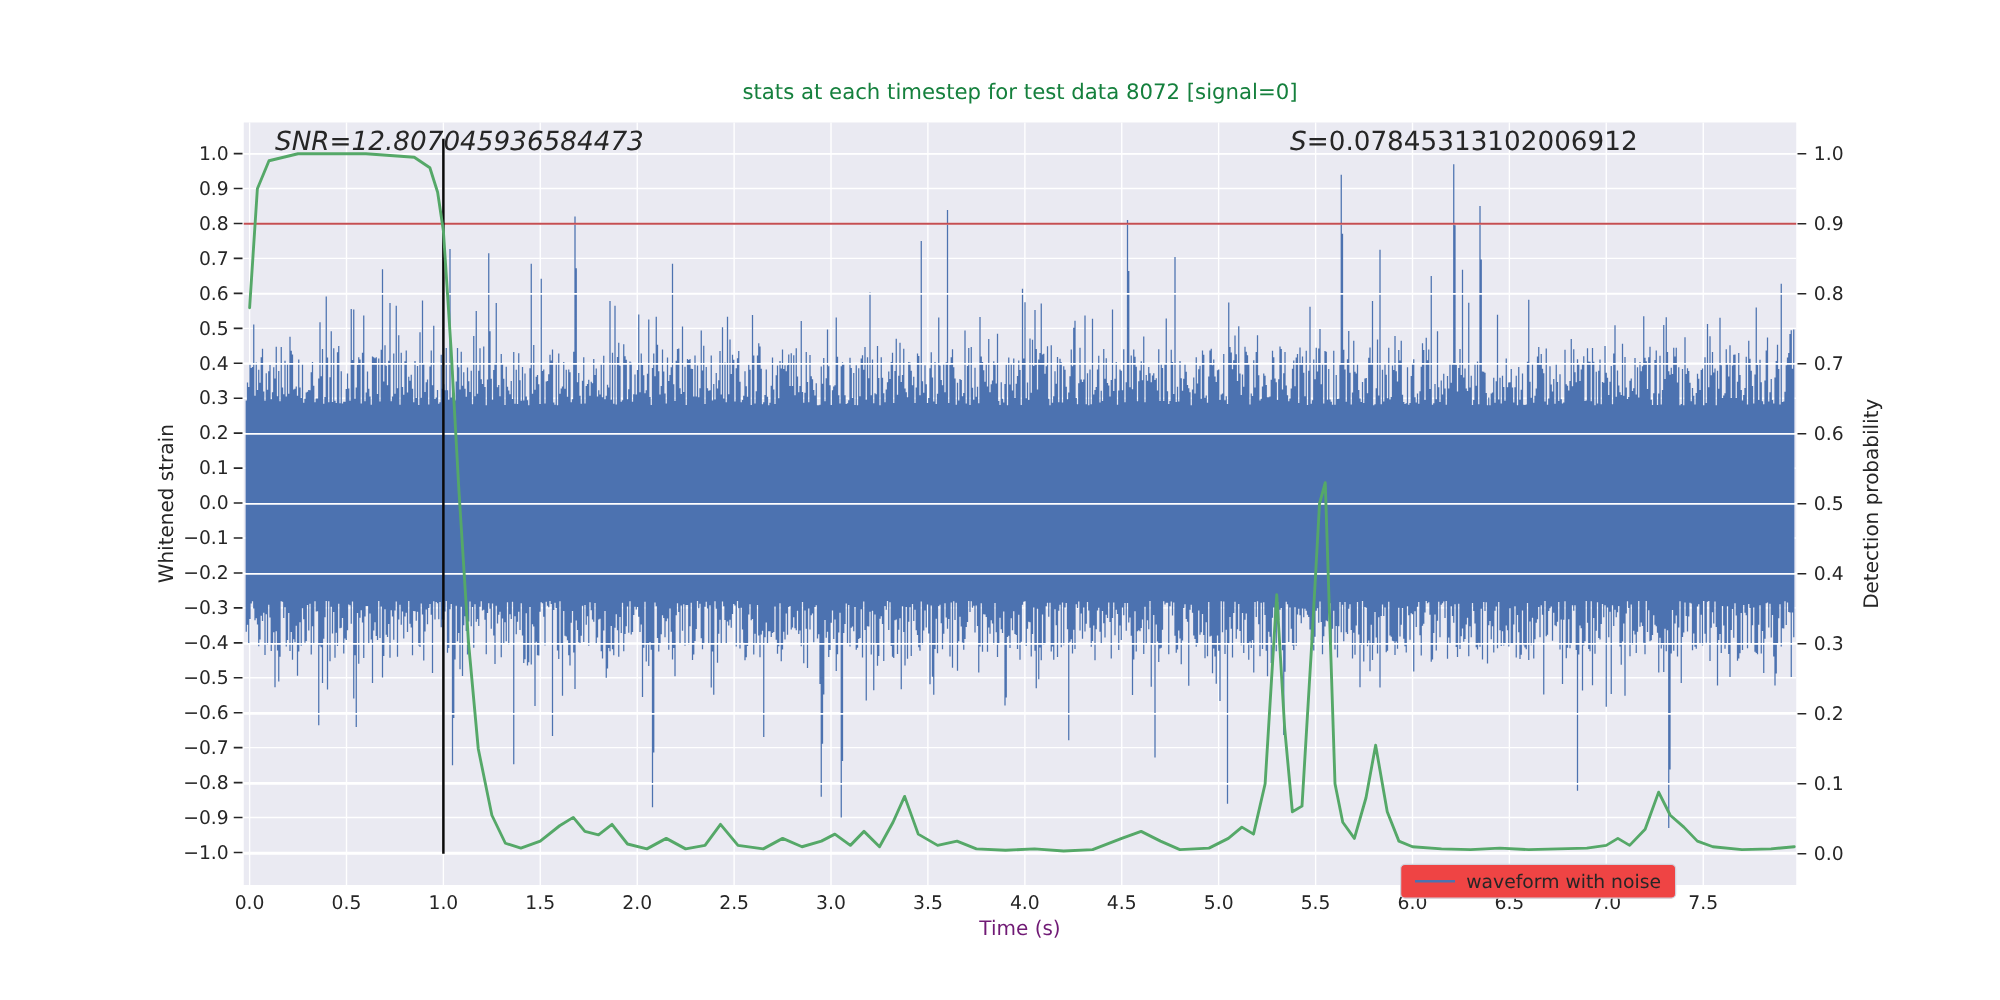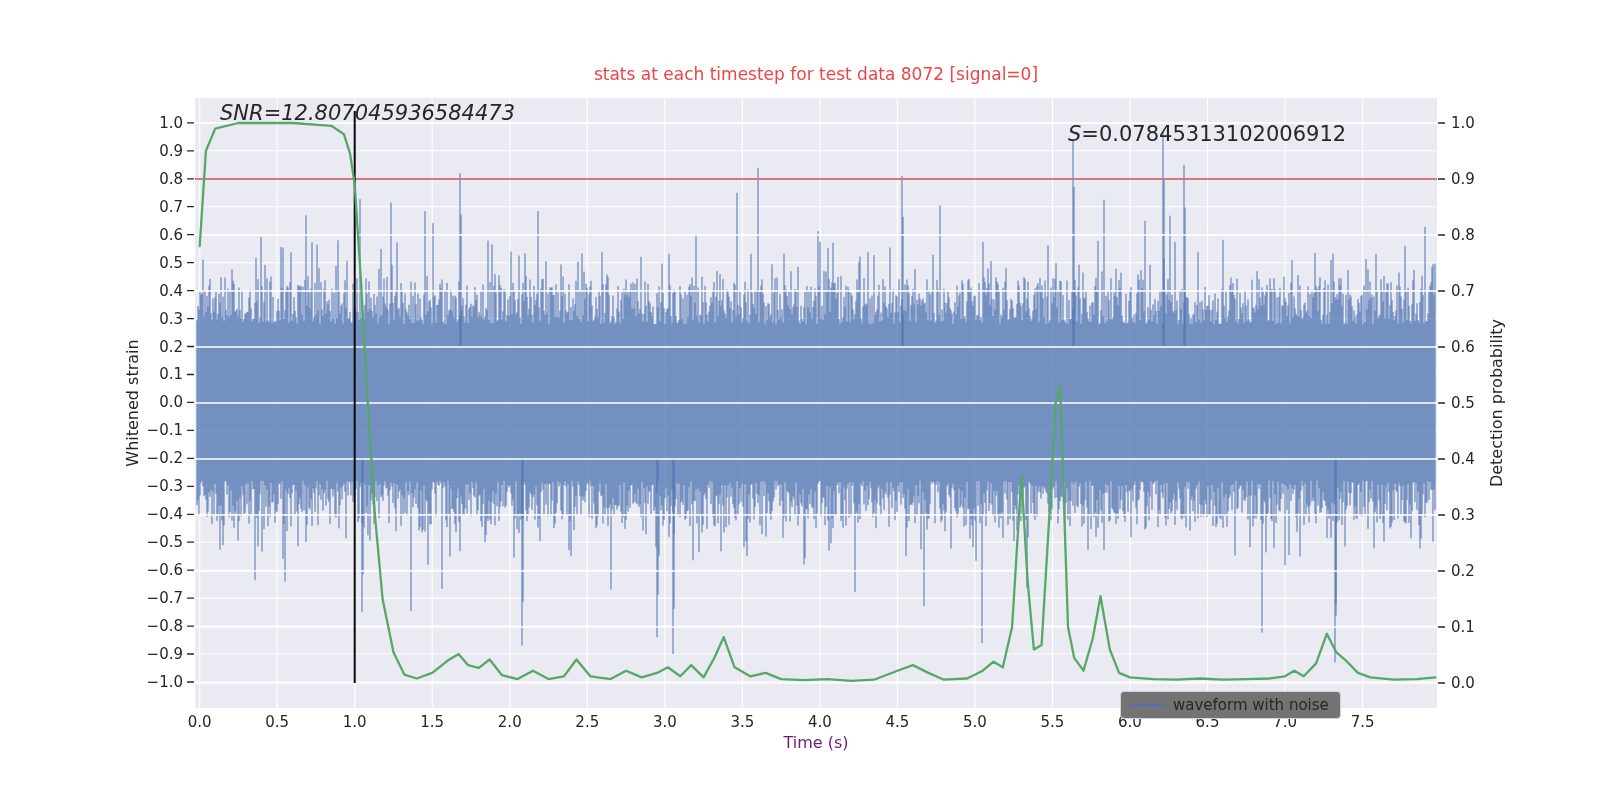--- a/index.html
+++ b/index.html
@@ -3,35 +3,35 @@
 <meta charset="utf-8">
 <style>
   html,body{margin:0;padding:0;background:#fff;}
   #figure{
     position:relative;width:1600px;height:800px;background:#ffffff;
     font-family:"DejaVu Sans","Liberation Sans",sans-serif;color:#262626;overflow:hidden;
   }
   #plot-svg{position:absolute;left:0;top:0;}
   .title{
     position:absolute;left:195px;top:64px;width:1242px;text-align:center;
-    font-size:17px;color:#ef4444;
+    font-size:17px;color:#15803d;
   }
   .ann{position:absolute;top:101px;font-size:21px;color:#262626;white-space:nowrap;}
   .ann .it{font-style:italic;}
   .ann sub{font-style:italic;font-size:0.68em;}
   .xlabel{
     position:absolute;left:195px;top:733px;width:1242px;text-align:center;
     font-size:16px;color:#701a75;
   }
   .tick{font-size:15px;fill:#262626;}
   .axlabel{font-size:16px;fill:#262626;}
   #legend{
     position:absolute;left:1120px;top:691px;height:24px;
     display:flex;align-items:center;gap:9px;padding:1px 11px;
-    background:#737373;border:1px solid #d2d2dc;border-radius:4px;
+    background:#ef4444;border:1px solid #d2d2dc;border-radius:4px;
     font-size:15px;color:#262626;white-space:nowrap;
   }
   .legend-line{display:inline-block;width:32px;height:0;border-top:2.5px solid #4c72b0;}
 </style>
 </head>
 <body>
 
 <div id="figure">
   <svg id="plot-svg" width="1600" height="800">
     <g id="plot-generated">
@@ -94,21 +94,21 @@
       </g>
     <text class="axlabel" x="138" y="403" transform="rotate(-90 138 403)" text-anchor="middle">Whitened strain</text>
     <text class="axlabel" x="1502" y="403" transform="rotate(-90 1502 403)" text-anchor="middle">Detection probability</text>
   </svg>
 
   <div class="title">stats at each timestep for test data 8072 [signal=0]</div>
 
   <div class="ann" style="left:220px;font-style:italic;">
     <span>SNR=12.807045936584473</span>
   </div>
-  <div class="ann" style="left:1068px;margin-top:21px;">
+  <div class="ann" style="left:1032px;">
     <span class="it">S</span><span>=0.07845313102006912</span>
   </div>
 
   <div class="xlabel">Time (s)</div>
 
   <div id="legend">
     <span class="legend-line"></span>
     <span>waveform with noise</span>
   </div>
 </div>

